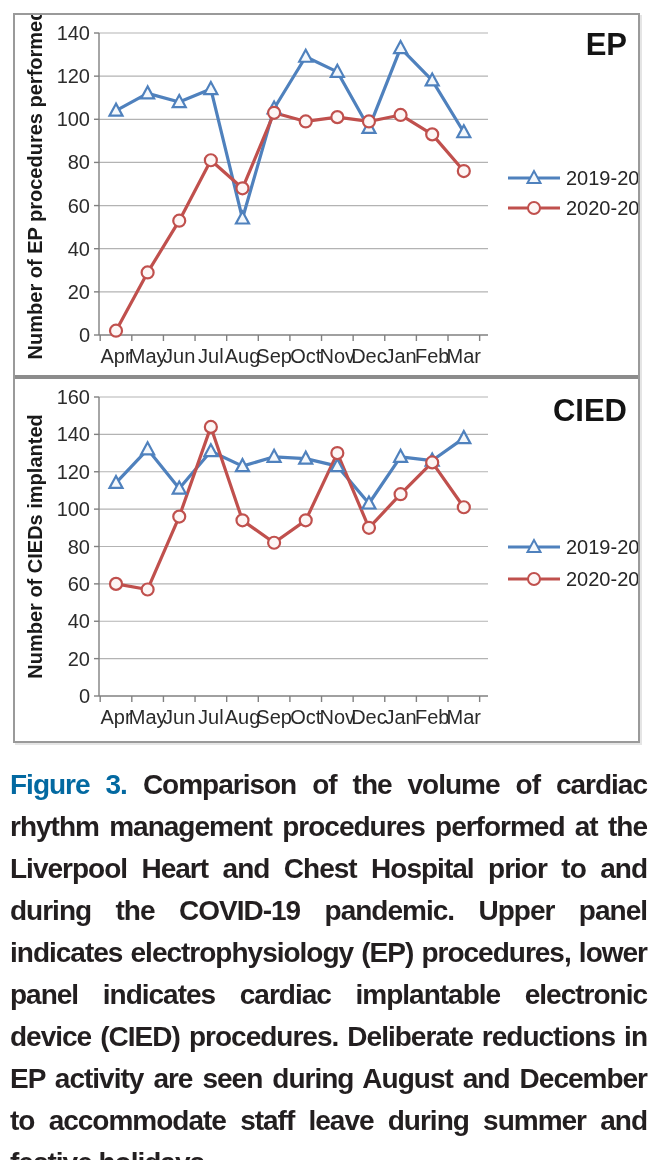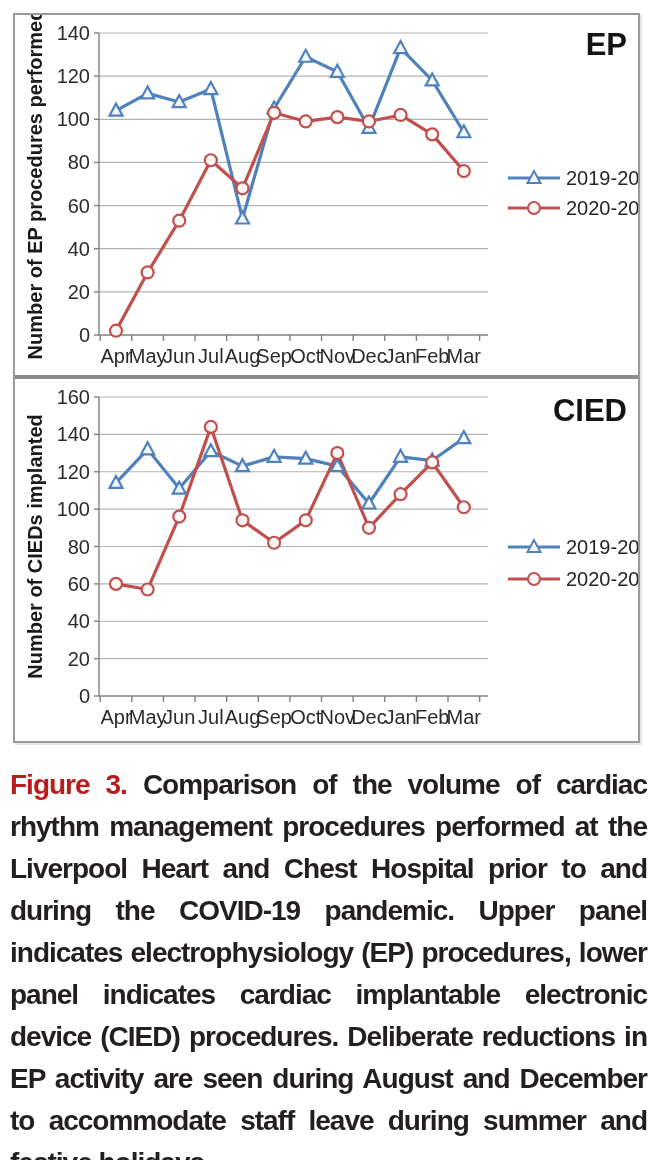--- a/index.html
+++ b/index.html
@@ -21,21 +21,21 @@
   .panel svg { display: block; position: absolute; left: 0; top: 0; }
   .caption {
     position: absolute; left: 10px; top: 764px; width: 637px;
     margin: 0;
     font-family: "Liberation Sans", sans-serif;
     font-size: 28px; font-weight: bold; line-height: 42px;
     letter-spacing: -1px;
     color: #231f20;
     text-align: justify;
   }
-  .cap-label { color: #b91c1c; margin-right: 16px; }
+  .cap-label { color: #0369a1; margin-right: 16px; }
 </style>
 </head>
 <body>
 
 <div class="page">
   <div class="figure-box">
     <div class="panel panel-top">
       <svg id="chart-0" width="623" height="360" viewBox="0 0 623 360">
           <line x1="84" y1="276.8571428571429" x2="473" y2="276.8571428571429" stroke="#b3b3b3" stroke-width="1.2"></line>
           <line x1="84" y1="233.71428571428572" x2="473" y2="233.71428571428572" stroke="#b3b3b3" stroke-width="1.2"></line>

